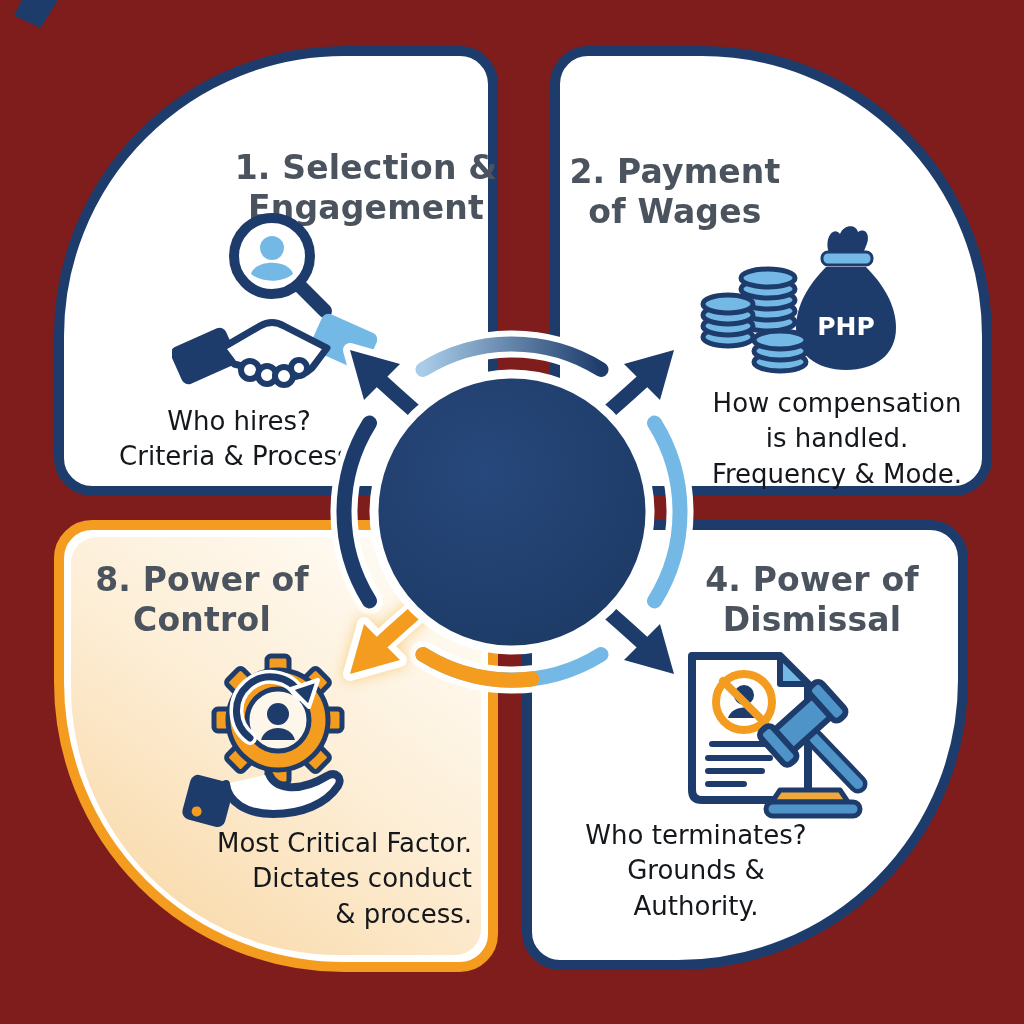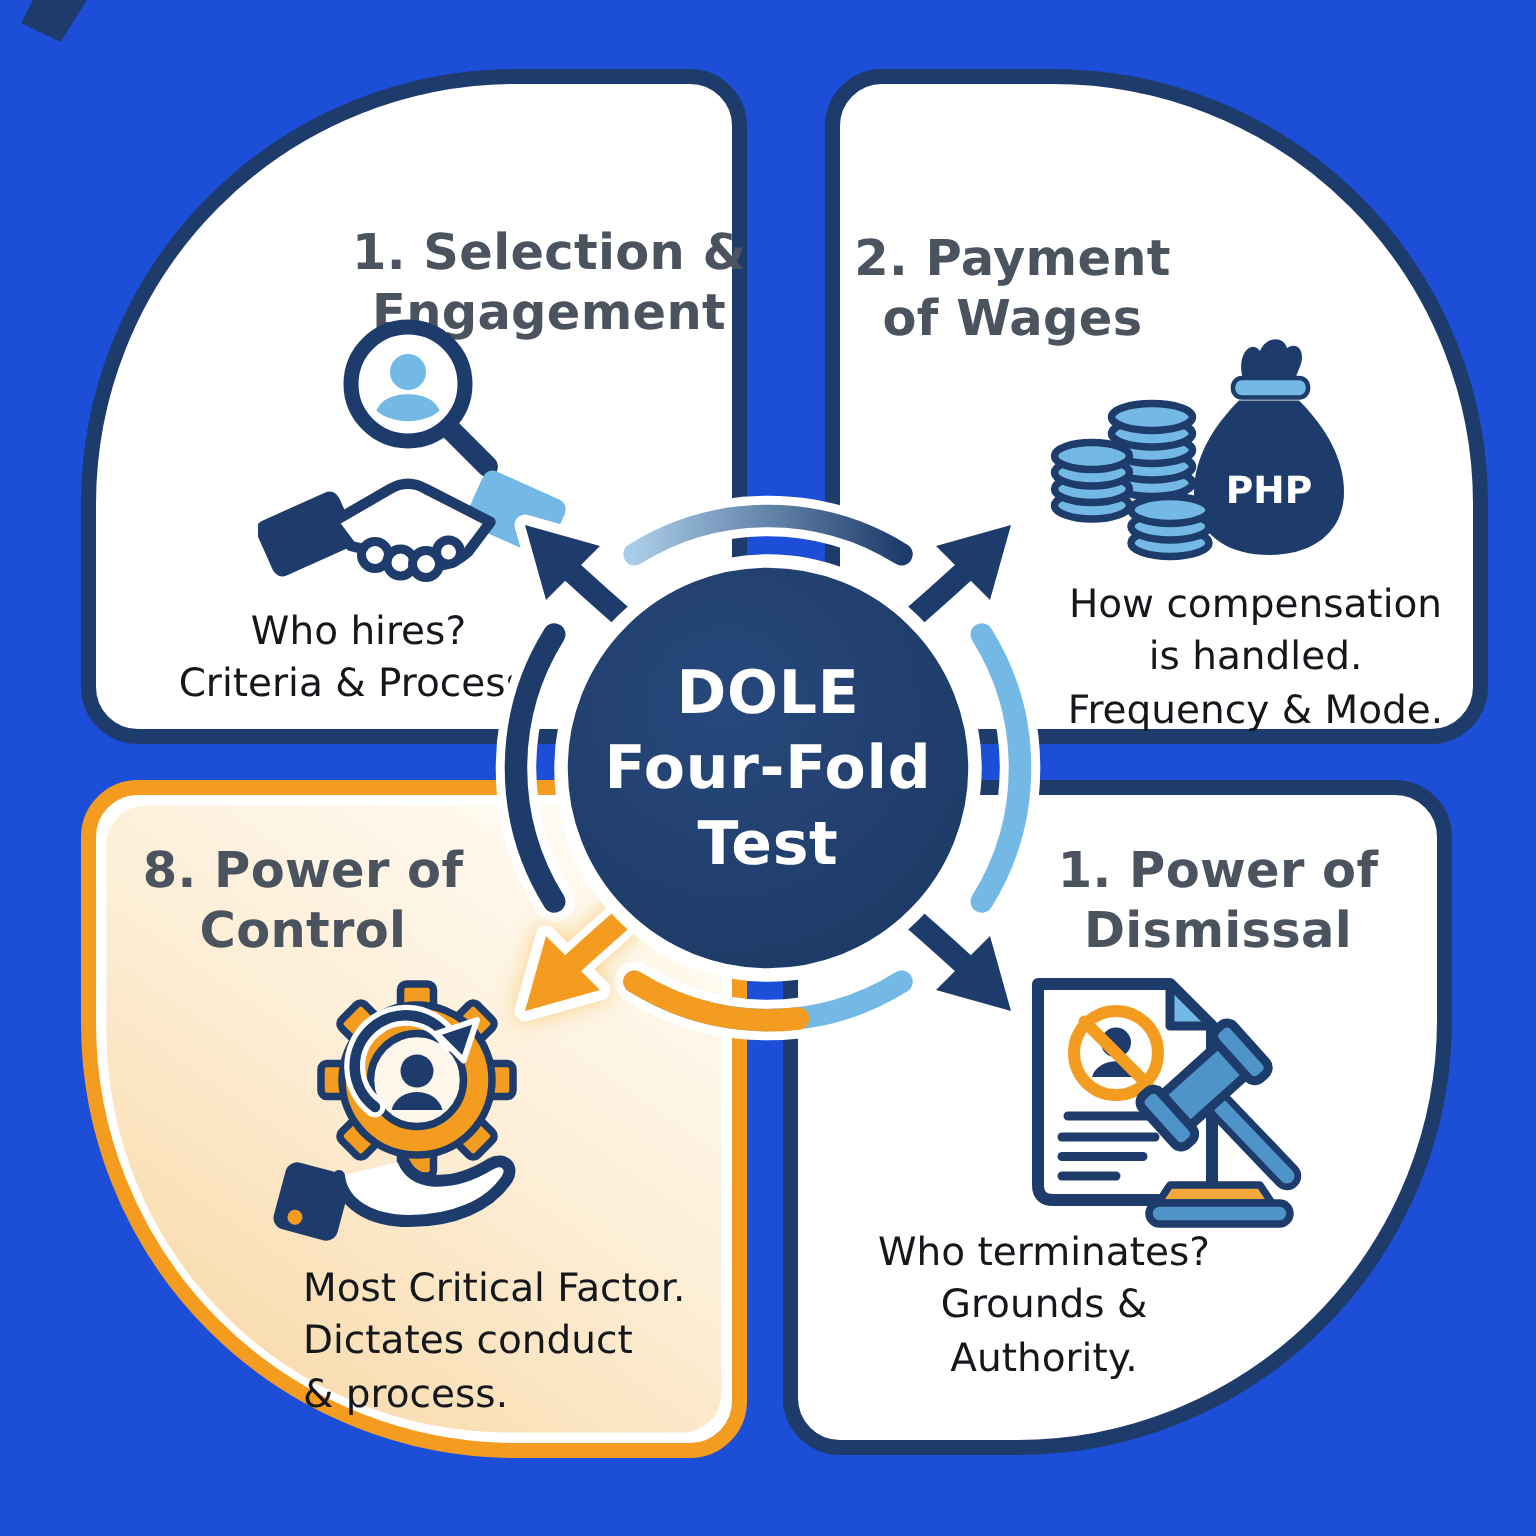--- a/index.html
+++ b/index.html
@@ -1,17 +1,17 @@
 <!DOCTYPE html>
 <html style="--navy: #1e3c6b; --light-blue: #74b9e6; --pale-blue: #a9cce8; --orange: #f39c1f; --peach: #f8d49e; --heading: #4b545e; --text: #14171b;"><head>
 <meta charset="utf-8">
 <style>
   html,body{margin:0;padding:0;background:#fff;}
   .canvas{
-    position:relative;width:1024px;height:1024px;background:#1d4ed8;overflow:hidden;
+    position:relative;width:1024px;height:1024px;background:#7f1d1d;overflow:hidden;
     font-family:"DejaVu Sans","Liberation Sans",sans-serif;
   }
   
   .q{position:absolute;background:#fff;box-sizing:border-box;border:10px solid var(--navy,#1e3c6b);}
   .q1{left:54px;top:46px;width:444px;height:450px;border-radius:290px 38px 38px 38px;}
   .q2{left:522px;top:46px;width:442px;height:450px;border-radius:38px 290px 38px 38px;margin-left:28px;}
   .q3{left:522px;top:520px;width:446px;height:450px;border-radius:38px 38px 290px 38px;}
   .q4{left:54px;top:520px;width:444px;height:452px;border-color:var(--orange,#f39c1f);border-radius:38px 38px 38px 290px;}
   .q4-fill{position:absolute;inset:7px;border-radius:26px 26px 26px 268px;
     background:linear-gradient(215deg,#fffdf8 4%,#fdeed6 48%,#f8d49e 100%);}
@@ -20,21 +20,21 @@
     font-weight:bold;font-size:33px;line-height:1.22;letter-spacing:.2px;}
   .q-desc{position:absolute;white-space:pre-line;color:var(--text,#14171b);
     font-size:26px;line-height:1.36;text-align:center;}
   .q1 .q-title{left:122px;top:92px;width:360px;}
   .q1 .q-desc{left:10px;top:348px;width:330px;}
   .q2 .q-title{left:-25px;top:96px;width:280px;}
   .q2 .q-desc{left:117px;top:330px;width:320px;}
   .q3 .q-title{left:120px;top:30px;width:320px;}
   .q3 .q-desc{left:24px;top:288px;width:280px;text-align:center;}
   .q4 .q-title{left:-12px;top:30px;width:300px;}
-  .q4 .q-desc{right:16px;top:312px;width:270px;text-align:left;}
+  .q4 .q-desc{right:16px;top:296px;width:270px;text-align:right;}
   .q-icon{position:absolute;}
   .q1 .q-icon{left:108px;top:150px;}
   .q2 .q-icon{left:140px;top:166px;}
   .q3 .q-icon{left:130px;top:110px;}
   .q4 .q-icon{left:114px;top:118px;}
   
   .emblem{position:absolute;left:292px;top:292px;width:440px;height:440px;z-index:3;}
   .center-label{position:absolute;left:382px;top:437px;width:260px;z-index:4;
     white-space:pre-line;text-align:center;color:#fff;font-weight:bold;
     font-size:40px;line-height:1.26;letter-spacing:.5px;}
@@ -110,21 +110,21 @@
           <ellipse cx="80" cy="129" rx="26" ry="9"></ellipse>
         <ellipse cx="80" cy="118" rx="26" ry="9"></ellipse>
       </g>
     </svg>
     <div class="q-desc">How compensation
 is handled.
 Frequency &amp; Mode.</div>
   </div>
 
   <div class="q q3">
-    <div class="q-title">1. Power of
+    <div class="q-title">4. Power of
 Dismissal</div>
     <svg class="q-icon" width="215" height="185" viewBox="0 0 215 185">
       <path d="M30,16 H118 L146,44 V150 Q146,160 136,160 H40 Q30,160 30,150 Z" class="f-white s-navy" stroke-width="8" stroke-linejoin="round"></path>
       <path d="M118,16 L146,44 H118 Z" class="f-lblue s-navy" stroke-width="6" stroke-linejoin="round"></path>
       <circle cx="82" cy="62" r="28" class="f-white s-orange" stroke-width="8"></circle>
       <circle cx="82" cy="55" r="10" class="f-navy"></circle>
       <path d="M66,78 C70,64 94,64 98,78 Z" class="f-navy"></path>
       <line x1="61" y1="41" x2="103" y2="83" class="s-orange" stroke-width="8" stroke-linecap="round"></line>
       <g class="s-navy" stroke-width="6" stroke-linecap="round">
         <line x1="50" y1="104" x2="116" y2="104"></line>
@@ -223,17 +223,14 @@
       <polygon points="382,382 368,332 332,368" class="f-navy"></polygon>
     </g>
     <g class="sw-glow">
       <path class="tailU" d="M170,282 Q136,308 88,352"></path>
       <polygon class="headU" points="58,382 72,332 108,368"></polygon>
       <path class="tail s-orange" d="M170,282 Q136,308 88,352"></path>
       <polygon points="58,382 72,332 108,368" class="f-orange"></polygon>
     </g>
     <circle cx="220" cy="220" r="138" fill="url(#circleFill)" stroke="#ffffff" stroke-width="9"></circle>
   </svg>
-  <div class="center-label">DOLE
-Four-Fold
-Test</div>
 
 </div>
 
 </body></html>

